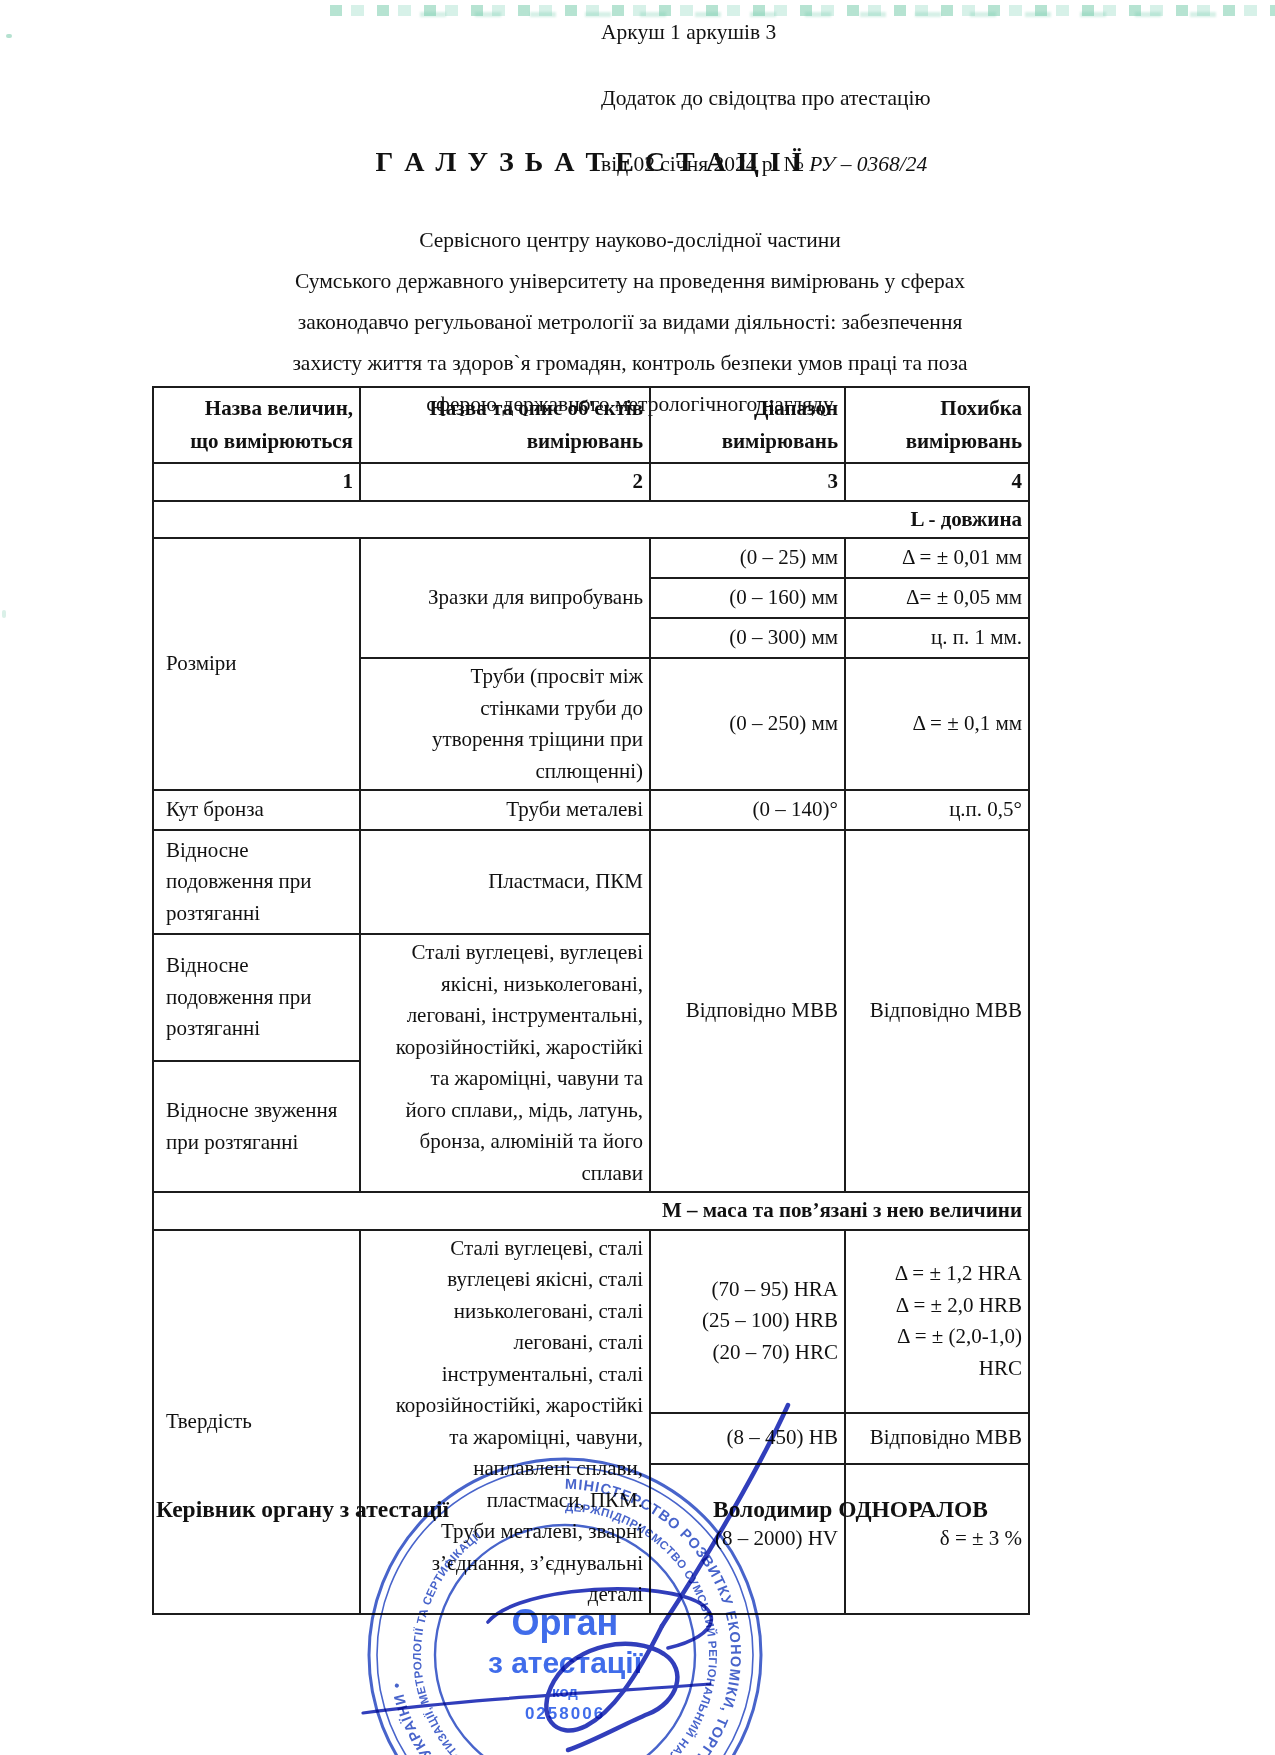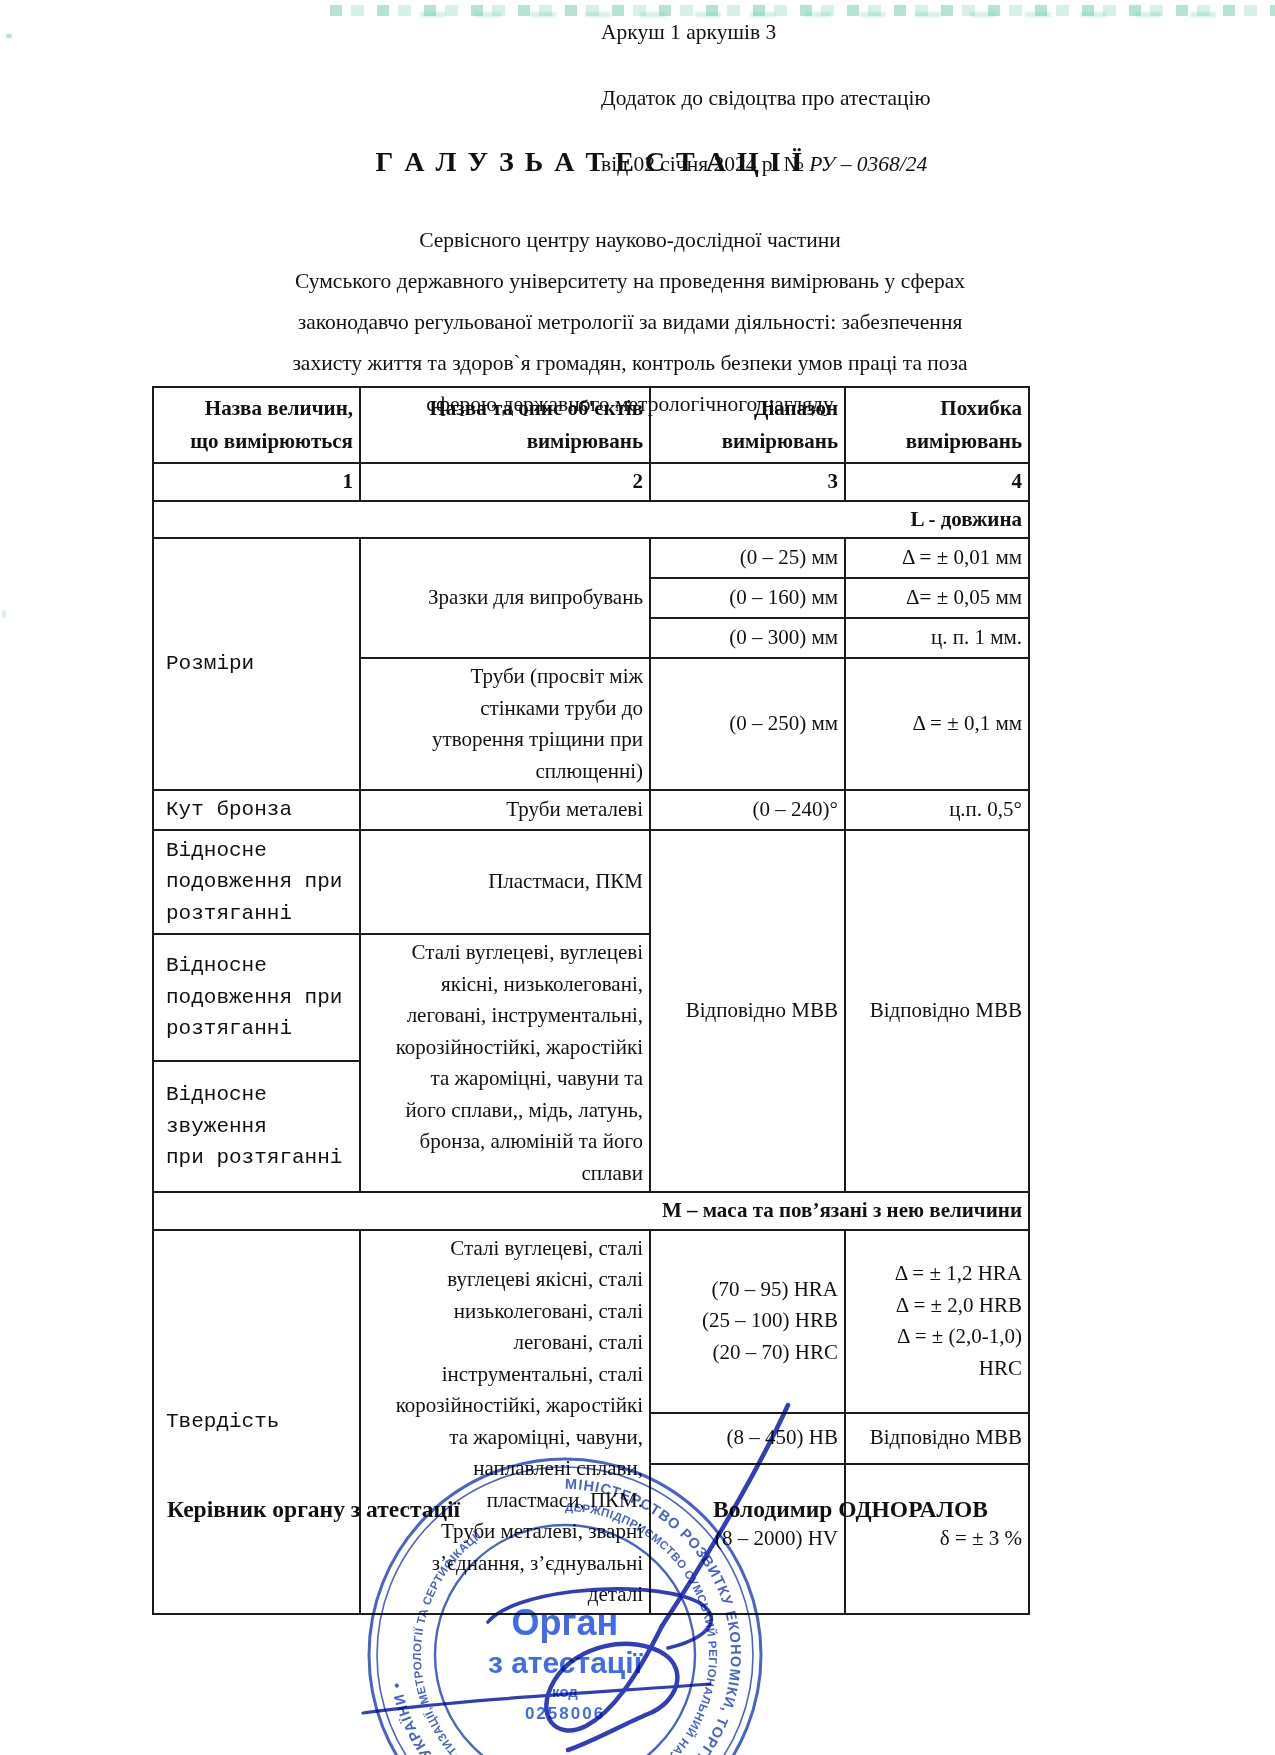--- a/index.html
+++ b/index.html
@@ -50,25 +50,25 @@
   }
   table.scope td{
     border:2px solid #1c1c1c;
     text-align:right;vertical-align:middle;
     padding:2px 6px;line-height:1.5;
     overflow:hidden;
   }
   table.scope td.hd{font-weight:bold;line-height:1.55;}
   table.scope td.num{font-weight:bold;}
   table.scope td.section{font-weight:bold;margin-top:7px;}
-  table.scope td.left{text-align:left;padding-left:12px;font-family:Liberation Mono, monospace;}
+  table.scope td.left{text-align:left;padding-left:12px;}
   .preline{white-space:pre-line;}
 
   .footer-left{
-    position:absolute;left:167px;top:1496px;
+    position:absolute;left:156px;top:1496px;
     font-weight:bold;font-size:23.5px;
   }
   .footer-right{
     position:absolute;left:713px;top:1496px;
     font-weight:bold;font-size:23.5px;
   }
 
   .stamp-svg{position:absolute;left:355px;top:1445px;mix-blend-mode:multiply;opacity:.88;}
   .sig-svg{position:absolute;left:330px;top:1380px;mix-blend-mode:multiply;opacity:.95;}
   .stamp-text{font-family:"Liberation Sans","DejaVu Sans",sans-serif;}
@@ -141,21 +141,21 @@
         <td class="preline" style="height:100px">Труби (просвіт між
 стінками труби до
 утворення тріщини при
 сплющенні)</td>
         <td>(0 – 250) мм</td>
         <td>Δ = ± 0,1 мм</td>
       </tr>
       <tr>
         <td class="left" style="height:34px">Кут бронза</td>
         <td>Труби металеві</td>
-        <td>(0 – 240)°</td>
+        <td>(0 – 140)°</td>
         <td>ц.п. 0,5°</td>
       </tr>
       <tr>
         <td class="left preline" style="height:98px">Відносне
 подовження при
 розтяганні</td>
         <td>Пластмаси, ПКМ</td>
         <td rowspan="3">Відповідно МВВ</td>
         <td rowspan="3">Відповідно МВВ</td>
       </tr>

